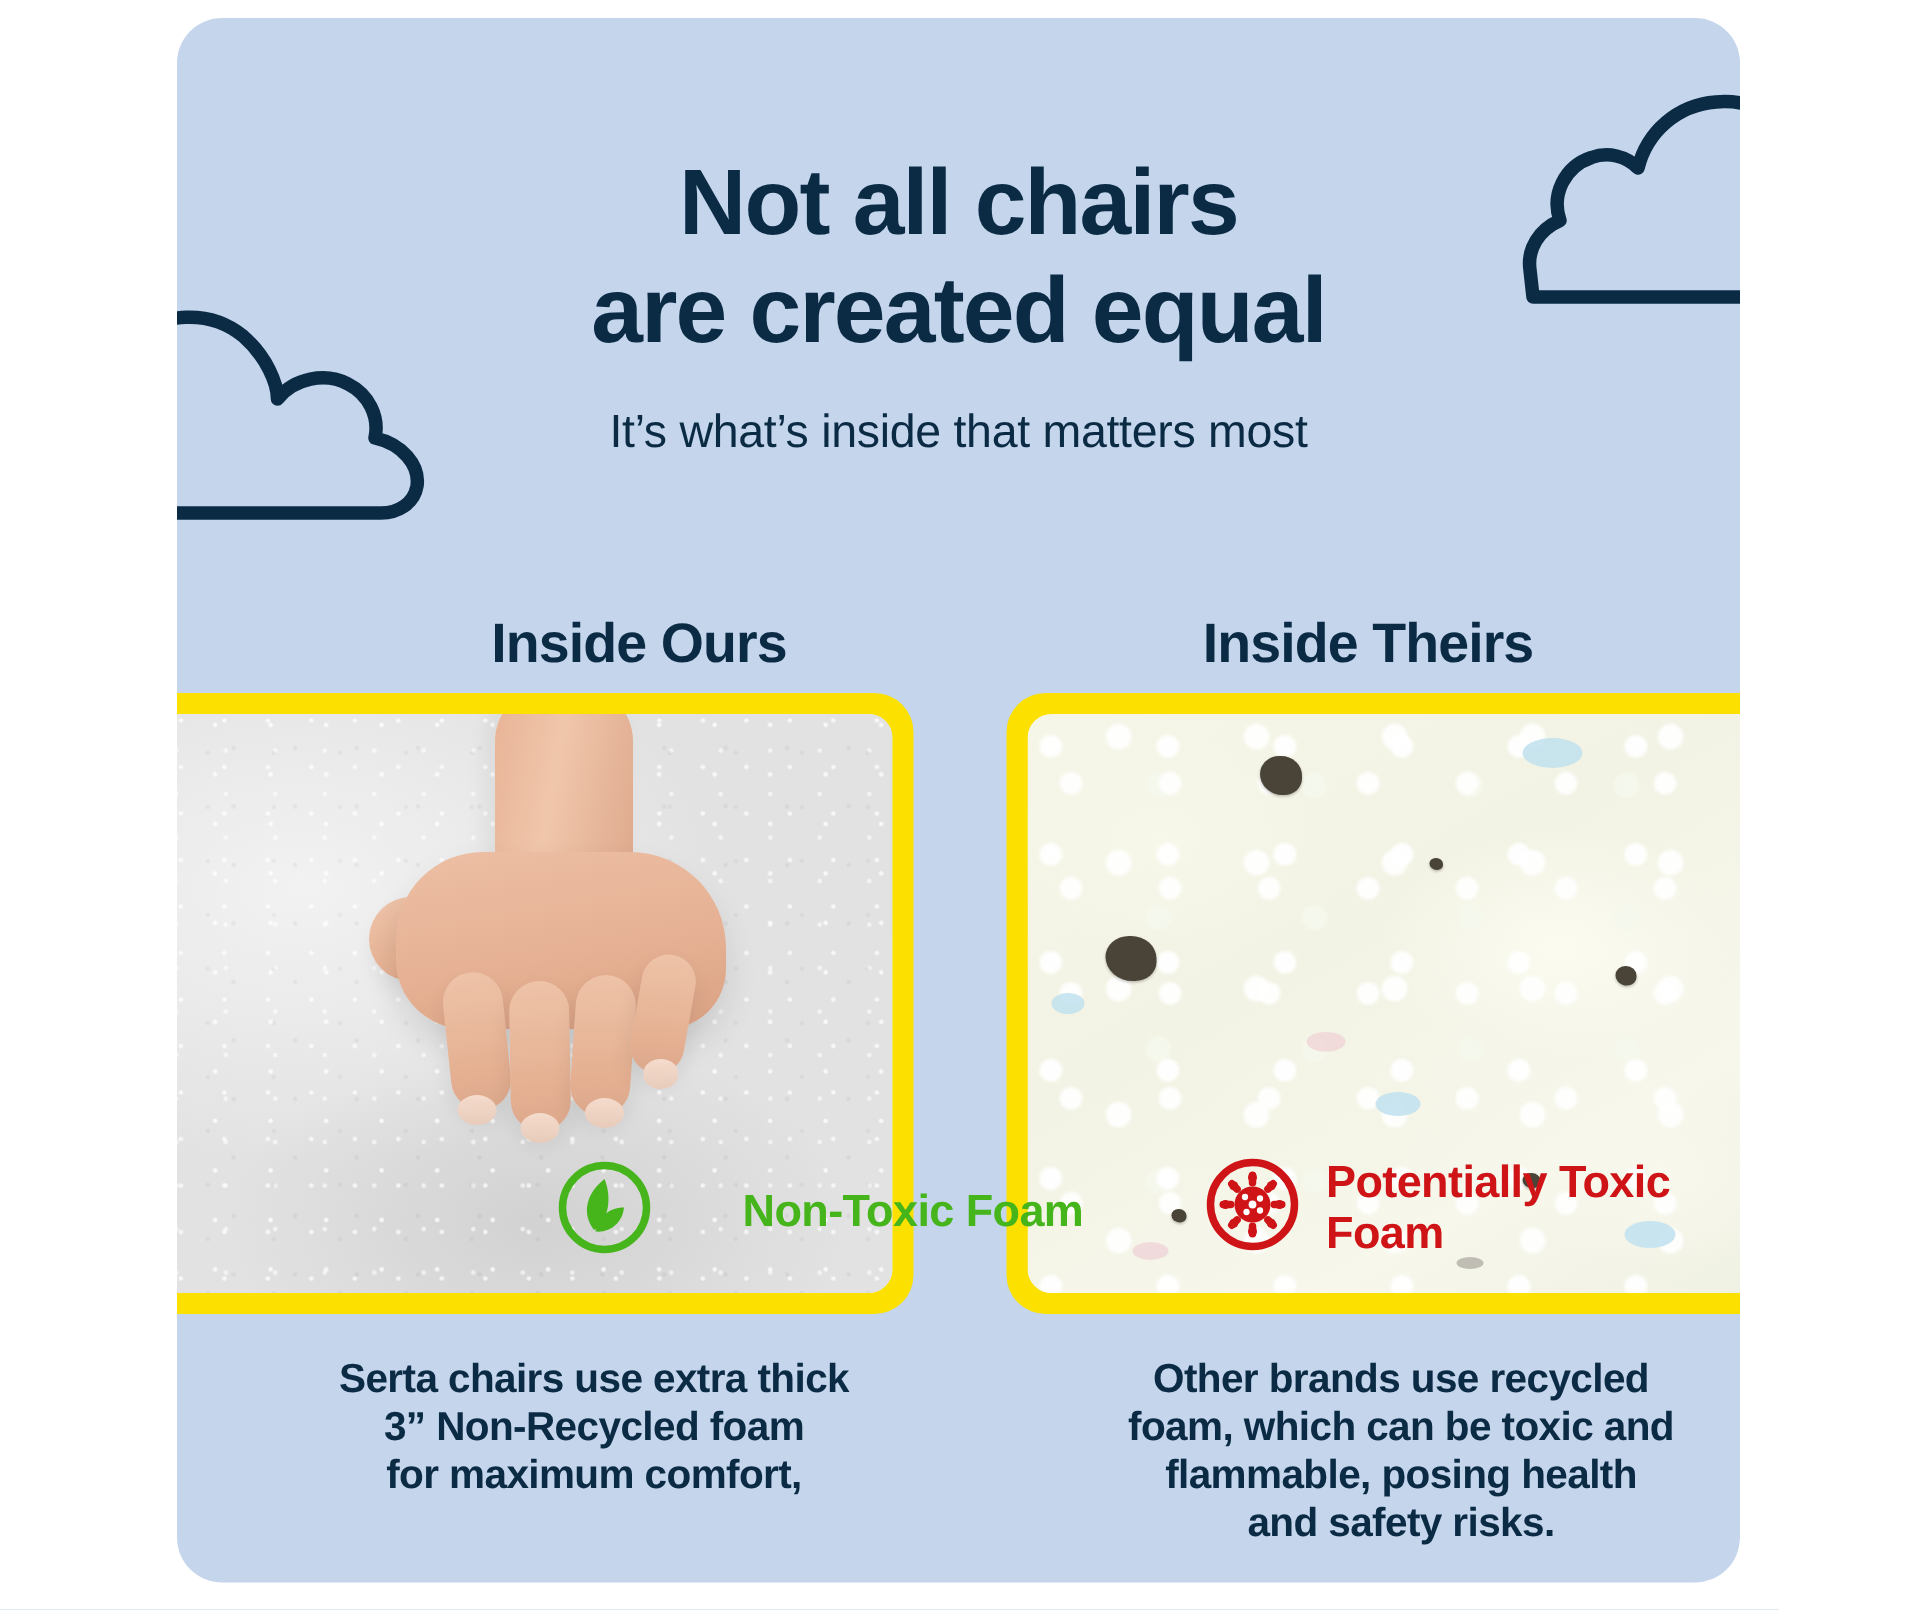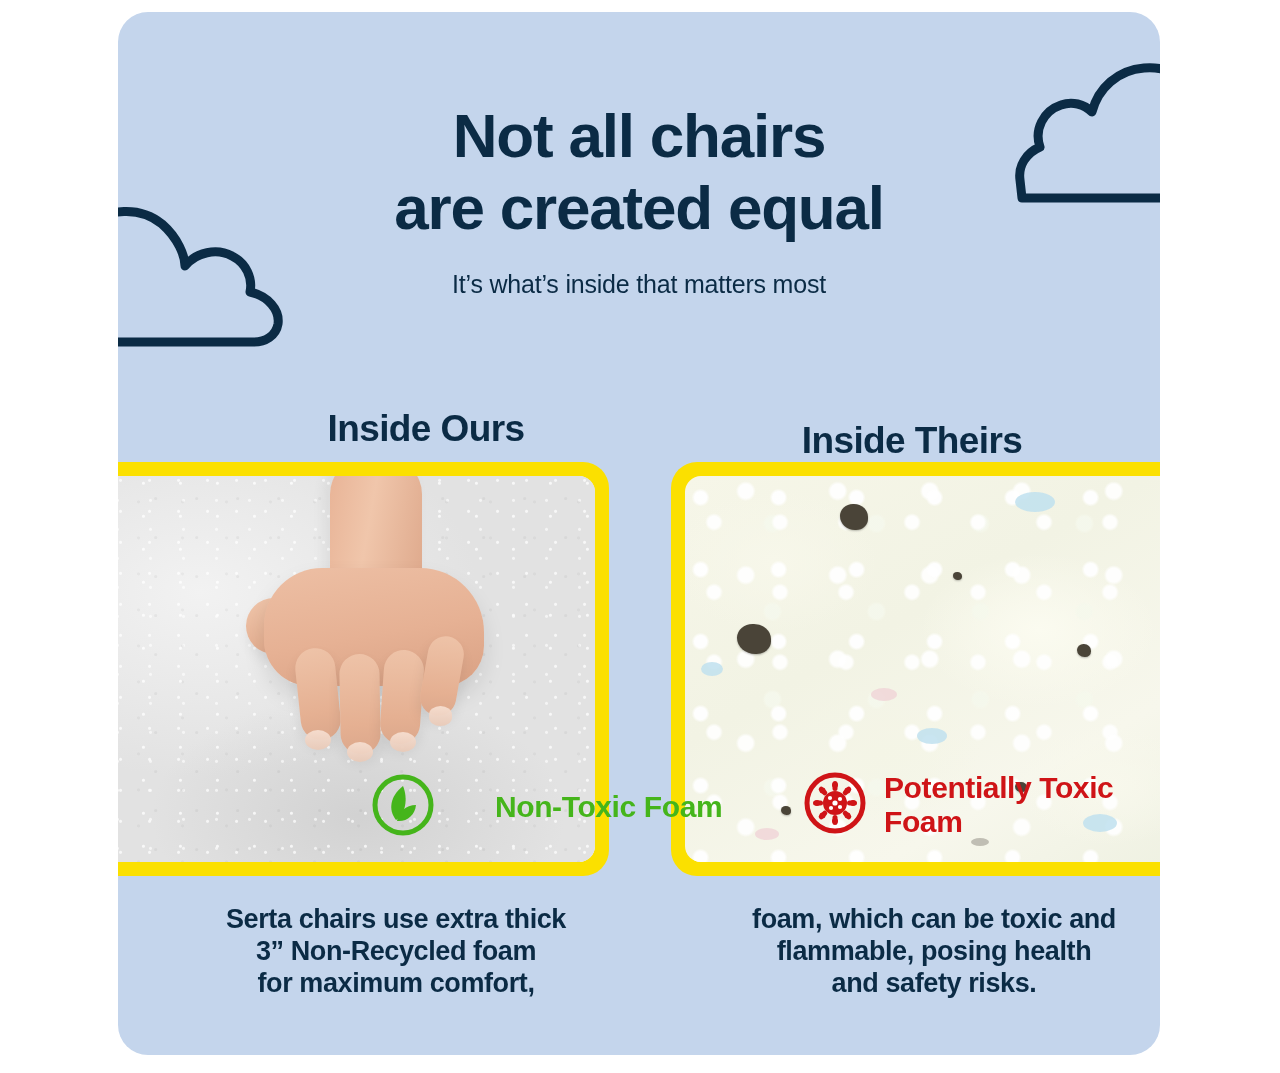--- a/index.html
+++ b/index.html
@@ -36,35 +36,35 @@
     line-height:1.16;
     letter-spacing:-1.2px;
   }
   .headline .l1{display:block;}
   .headline .l2{display:block;}
 
   .subhead{
     position:absolute;left:0;right:0;top:258px;
     text-align:center;
     color:#0b2b45;
-    font-size:25px;
+    font-size:31px;
     letter-spacing:-0.2px;
   }
 
   
   .col-heading{
     position:absolute;top:396px;
     color:#0b2b45;
     font-weight:bold;
     font-size:37px;
     letter-spacing:-0.6px;
     text-align:center;
   }
   .col-heading.left{left:0px;width:546px;margin-left:35px;}
-  .col-heading.right{left:546px;width:496px;margin-top:12px;}
+  .col-heading.right{left:546px;width:496px;}
 
   
   .panel{
     position:absolute;top:450px;height:414px;
     background:#fbe000;
     overflow:hidden;
   }
   .panel.left{
     left:-16px;width:507px;
     border-radius:0 26px 26px 0;
@@ -312,19 +312,20 @@
       </span>
     </div>
 
     <div class="caption left">
       <span>Serta chairs use extra thick</span>
       <span>3” Non-Recycled foam</span>
       <span>for maximum comfort,</span>
     </div>
 
     <div class="caption right">
+      <span>Other brands use recycled</span>
       <span>foam, which can be toxic and</span>
       <span>flammable, posing health</span>
       <span>and safety risks.</span>
     </div>
 
   </div>
 </div>
 
 </body></html>

